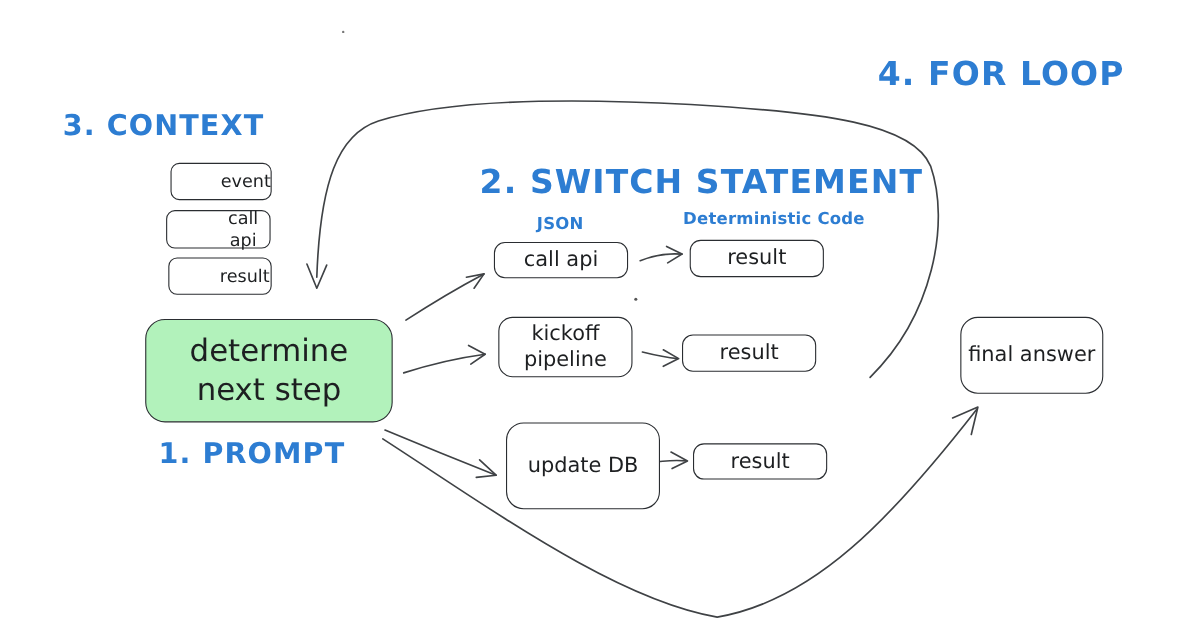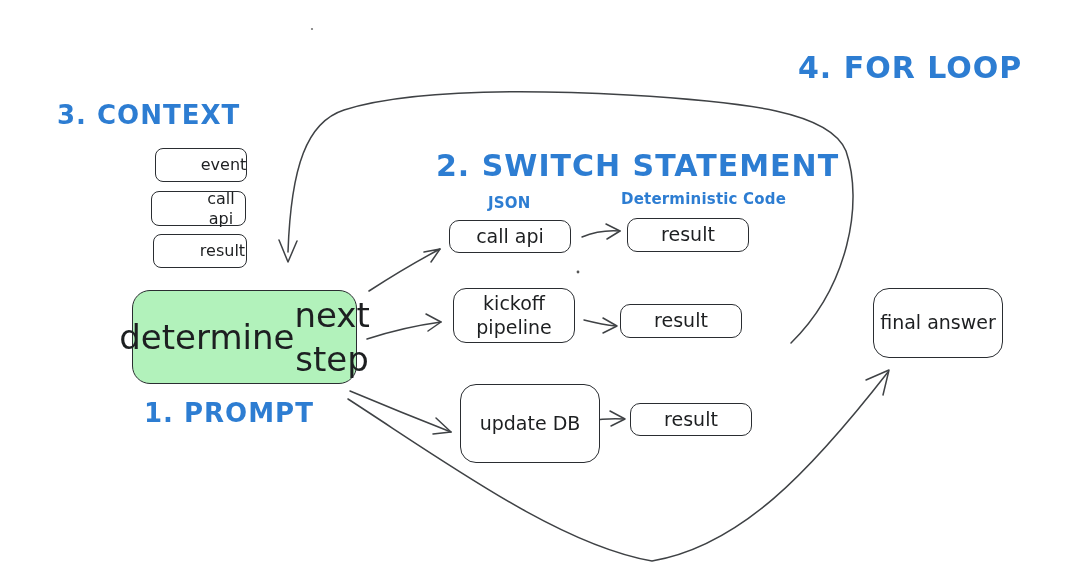--- a/index.html
+++ b/index.html
@@ -26,21 +26,21 @@
   .box{
     position:absolute;box-sizing:border-box;border:1.6px solid var(--stroke);
     background:#fff;display:flex;align-items:center;justify-content:center;
     text-align:center;color:#1d1f21;line-height:1.25;
   }
   .ctx{width:94px;height:35px;border-radius:8px;font-size:16px;padding-left:45px;}
   .act{font-size:19px;border-radius:10px;}
   .res{width:122px;height:34px;font-size:19px;border-radius:10px;}
   .prompt-box{
     left:132px;top:290px;width:225px;height:94px;border-radius:18px;
-    background:var(--green);font-size:34px;flex-direction:row;line-height:1.3;
+    background:var(--green);font-size:28px;flex-direction:column;line-height:1.3;
   }
   .final-box{left:873px;top:288px;width:130px;height:70px;border-radius:16px;font-size:19px;text-align:center;}
   svg.arrows{position:absolute;left:0;top:0;pointer-events:none;}
   svg.arrows path{fill:none;stroke:var(--arrow);stroke-width:1.5;stroke-linecap:round;stroke-linejoin:round;}
 </style>
 </head>
 <body>
 
 <div id="canvas">
 

